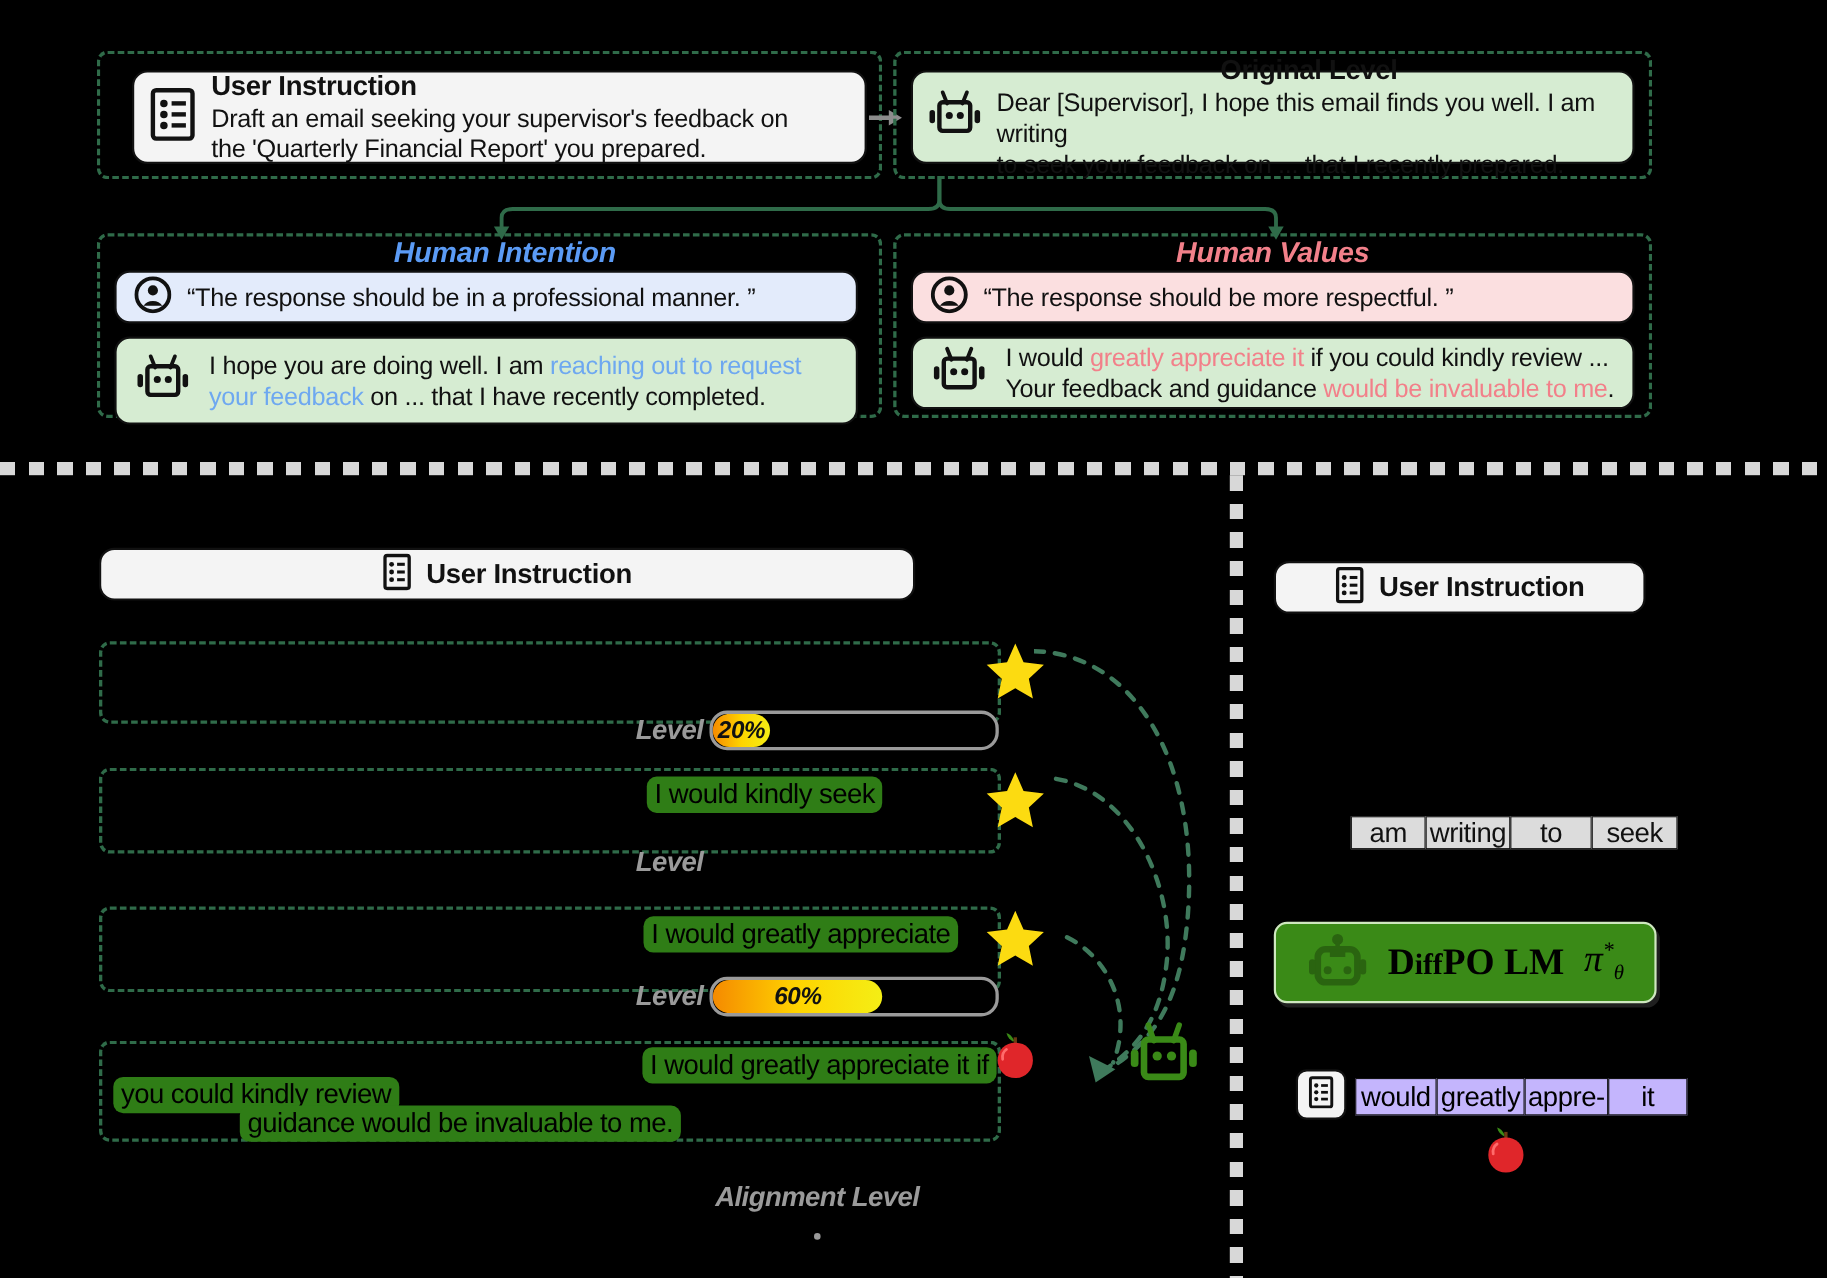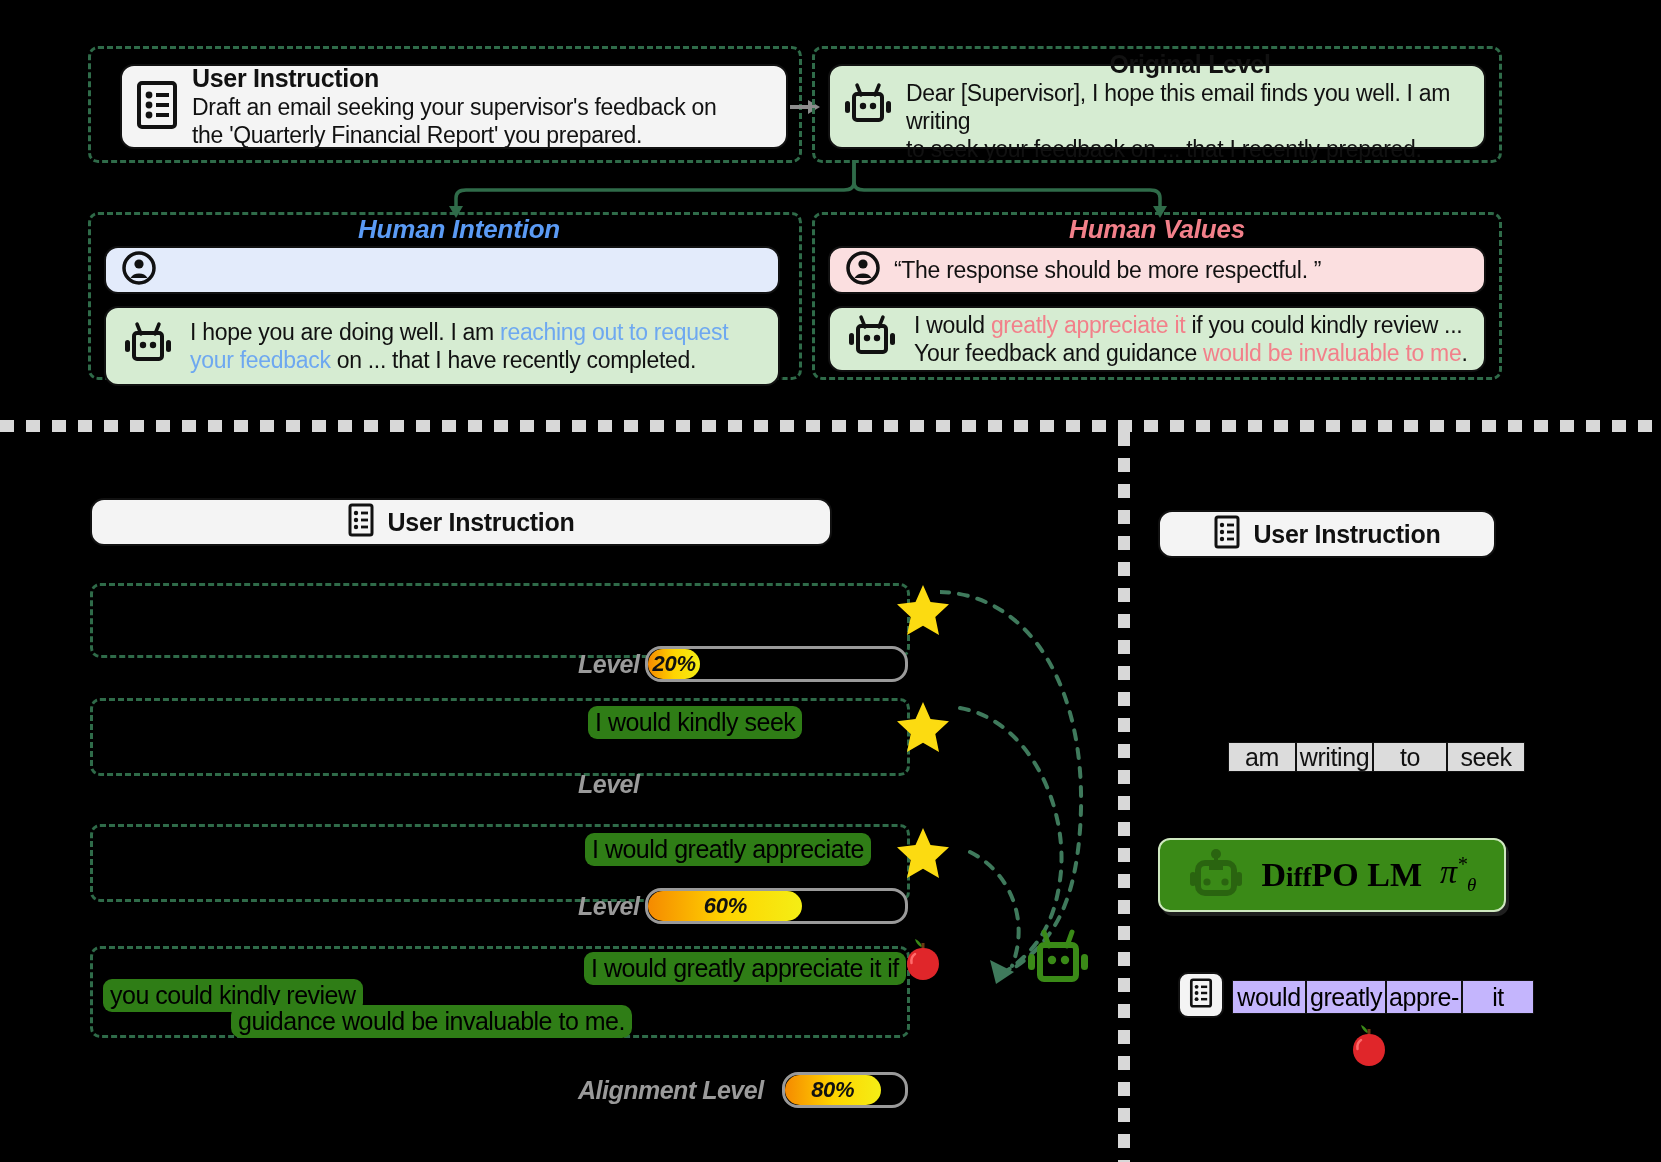--- a/index.html
+++ b/index.html
@@ -248,20 +248,21 @@
 <div class="abs sec-title" style="left:102px; top:214px; width:714px; color:#5b9bf5;">Human Intention</div>
 
 <div class="abs card-blue" style="left:104px; top:246px; width:676px; height:48px; display:flex; align-items:center; padding:0 16px;">
   <span class="ico" style="flex:0 0 auto; margin-right:14px;">
     <svg width="34" height="34" viewBox="0 0 34 34" aria-hidden="true">
       <circle cx="17" cy="17" r="15" fill="none" stroke="#111" stroke-width="3.5"></circle>
       <circle cx="17" cy="13" r="4.6" fill="#111"></circle>
       <path d="M8.5 27 A9.5 8 0 0 1 25.5 27 Z" fill="#111"></path>
     </svg>
   </span>
+  <span class="quote-txt">“The response should be in a professional manner. ”</span>
 </div>
 
 <div class="abs card-green" style="left:104px; top:306px; width:676px; height:80px; display:flex; align-items:center; padding:0 14px;">
   <span class="ico" style="flex:0 0 auto; margin-right:14px;">
     <svg width="56" height="48" viewBox="0 0 56 48" aria-hidden="true">
       <path d="M17 4 L21 14 M39 4 L35 14" stroke="#111" stroke-width="3.5" stroke-linecap="round"></path>
       <rect x="14" y="13" width="28" height="26" rx="3" fill="none" stroke="#111" stroke-width="4"></rect>
       <circle cx="23" cy="25" r="3.2" fill="#111"></circle>
       <circle cx="33" cy="25" r="3.2" fill="#111"></circle>
       <rect x="5" y="20" width="5" height="12" rx="2.5" fill="#111"></rect>
@@ -359,30 +360,30 @@
   <span class="level-label">Level</span>
   <div class="level-track" style="flex:1 1 auto;">
     <div class="level-fill" style="width:60%;"></div>
     <div class="level-pct" style="left:0; width:60%;">60%</div>
   </div>
 </div>
 
 <div class="abs group-frame" style="left:90px; top:946px; width:820px; height:92px;"></div>
 <div class="abs hl-green" style="left:584px; top:952px;">I would greatly appreciate it if</div>
 <div class="abs hl-green" style="left:103px; top:979px;">you could kindly review</div>
-<div class="abs hl-green" style="left:231px; top:1005px;border-radius:10px;">guidance would be invaluable to me.</div>
+<div class="abs hl-green" style="left:218px; top:1005px;">guidance would be invaluable to me.</div>
 <div class="abs" style="left:902px; top:938px; width:42px; height:44px;">
   <svg width="42" height="44" viewBox="0 0 42 44" aria-hidden="true">
     <path d="M20 8 C18 4 16 2 13 1 C14 5 16 7 19 9 Z" fill="#3a8a17"></path>
     <rect x="19.5" y="5" width="3" height="8" fill="#6b3a12"></rect>
     <path d="M21 10 C12 10 5 16 5 26 C5 35 12 42 21 42 C30 42 37 35 37 26 C37 16 30 10 21 10 Z" fill="#e0262a"></path>
     <path d="M13 16 C10 18 9 22 9.5 25" stroke="#ff6b6b" stroke-width="2.5" fill="none" stroke-linecap="round"></path>
   </svg>
 </div>
-<div class="abs" style="left:578px; top:1074px; width:330px; height:32px; display:flex; align-items:center; gap:18px;">
+<div class="abs" style="left:578px; top:1074px; width:330px; height:32px; display:flex; align-items:center; gap:18px;flex-direction:column;">
   <span class="level-label">Alignment Level</span>
   <div class="level-track" style="flex:1 1 auto;">
     <div class="level-fill" style="width:80%;"></div>
     <div class="level-pct" style="left:0; width:80%;">80%</div>
   </div>
 </div>
 
 <div class="abs" style="left:940px; top:580px; width:200px; height:420px;">
   <svg width="200" height="420" viewBox="0 0 200 420">
     <path d="M0 12 C90 14 150 110 140 250 C134 330 110 365 68 392" fill="none" stroke="#3f7a5c" stroke-width="4" stroke-dasharray="9 10" stroke-linecap="round"></path>

